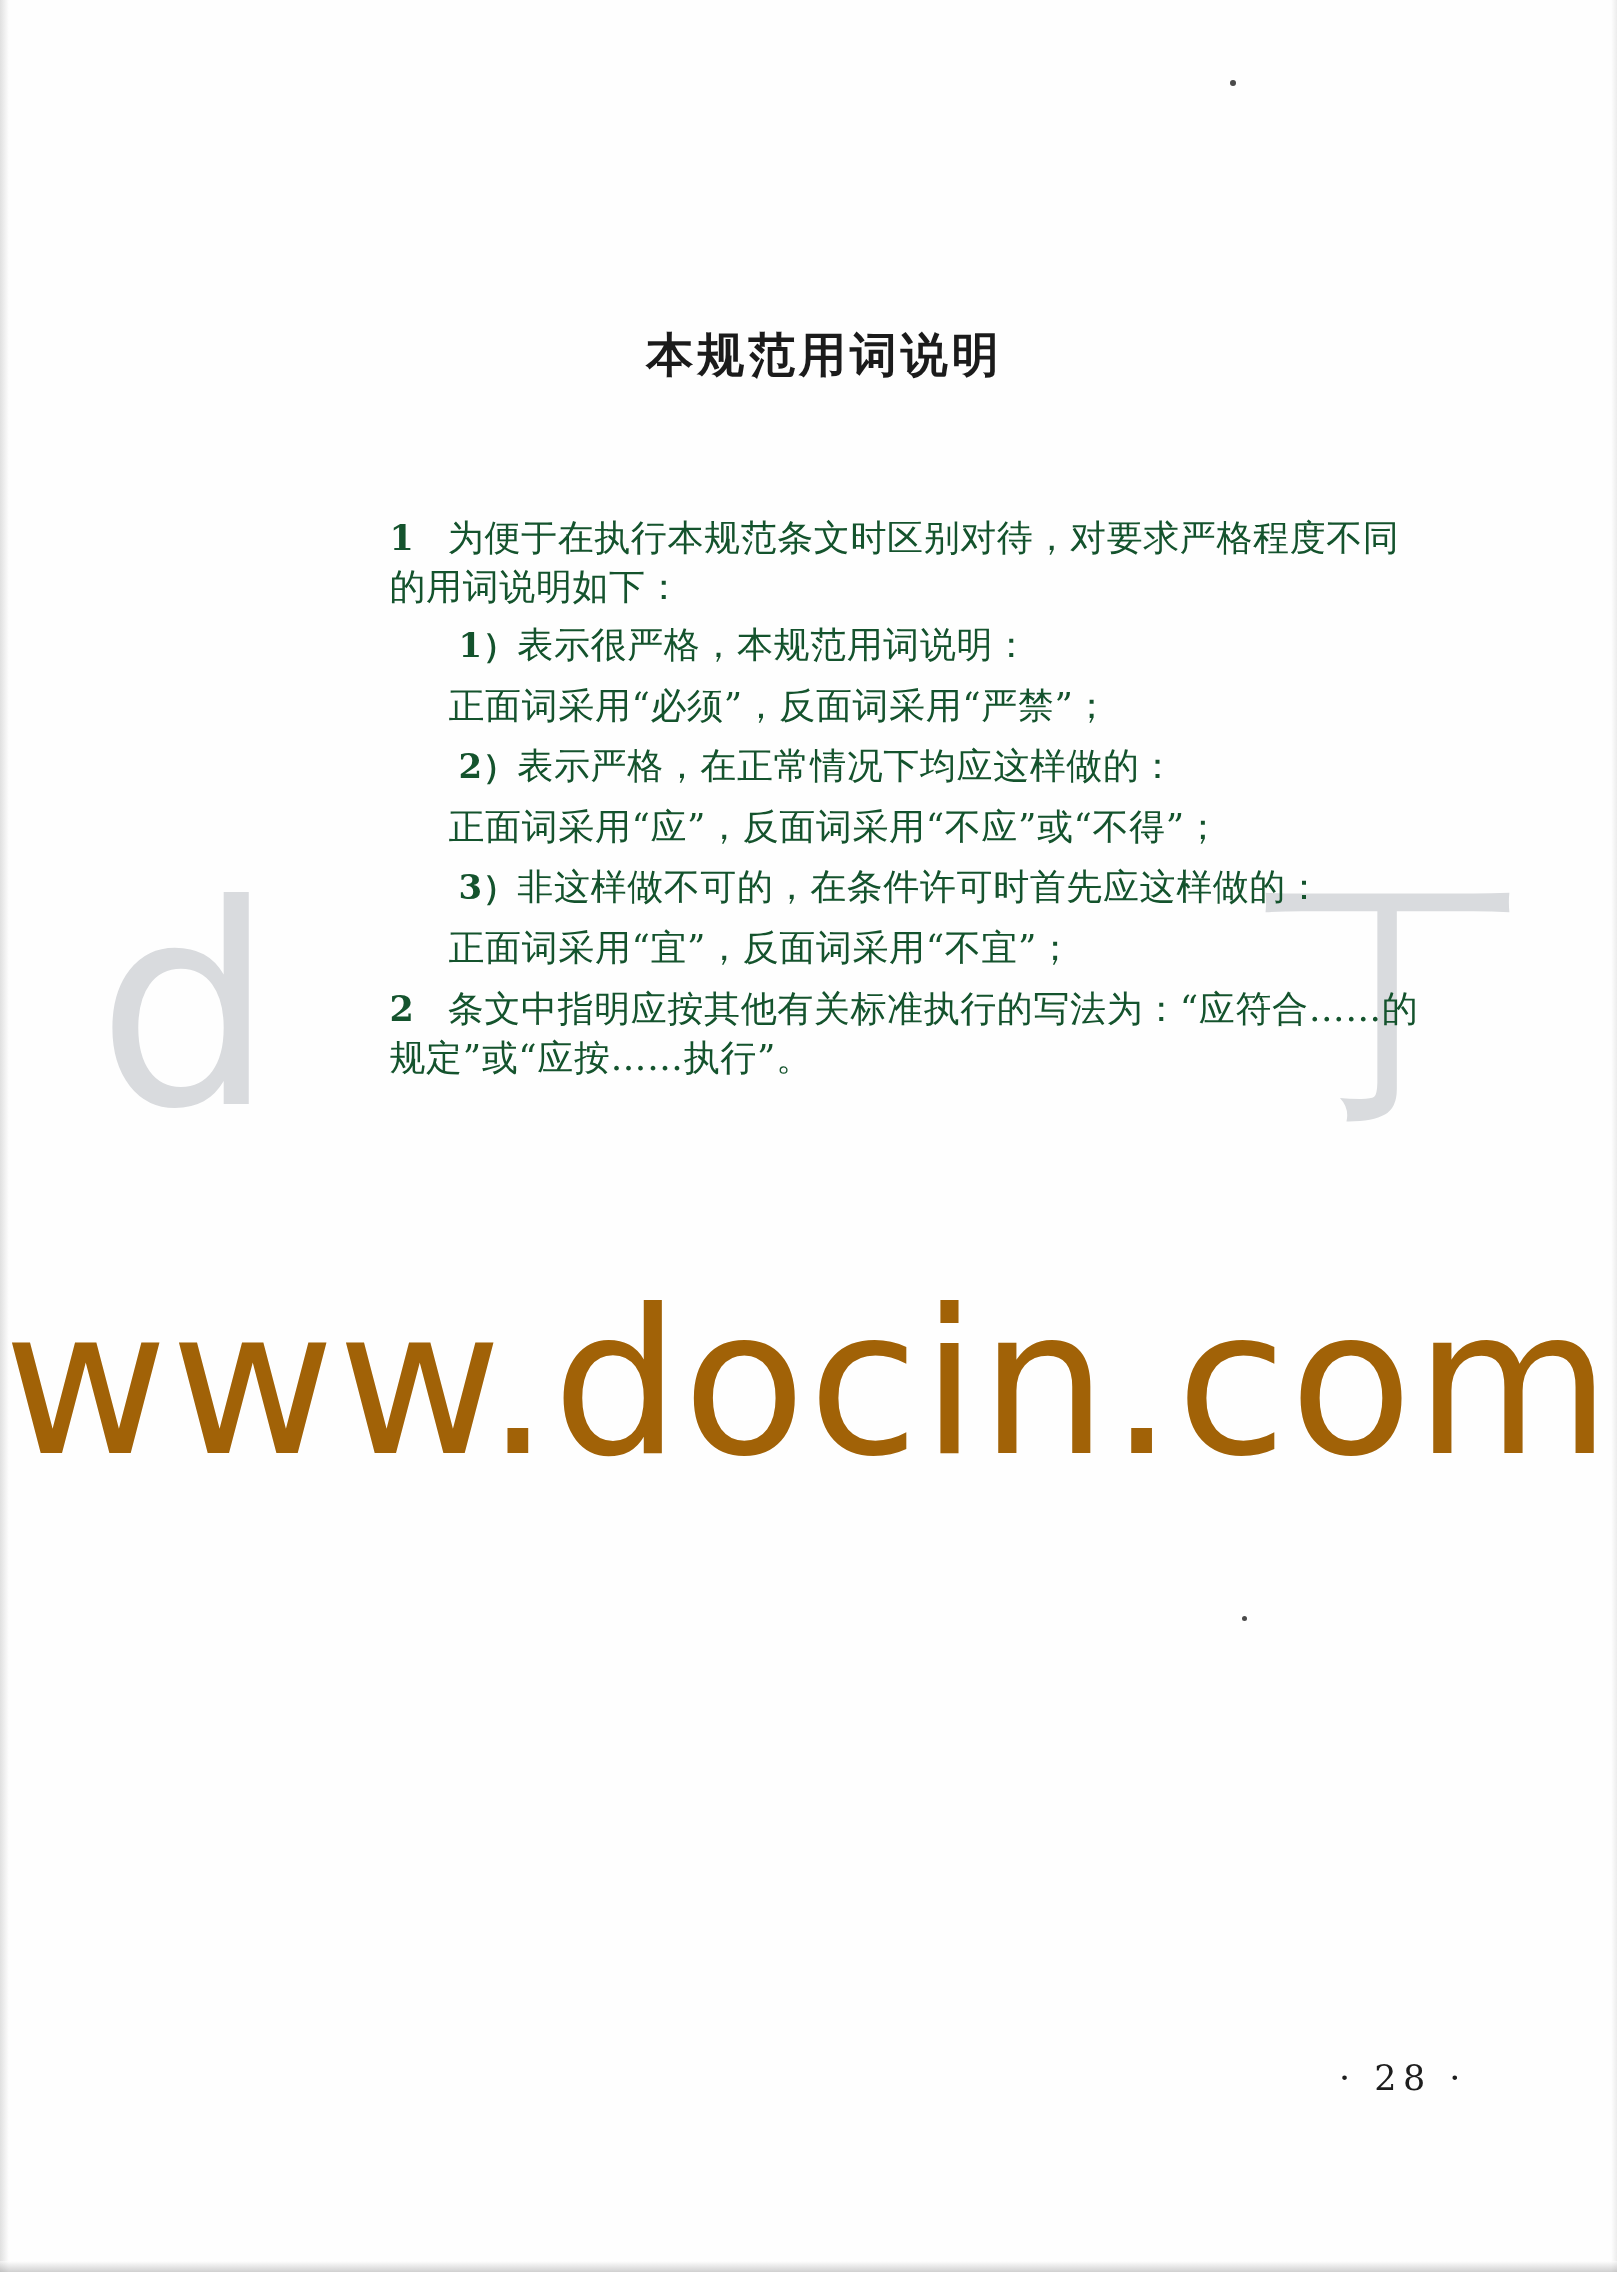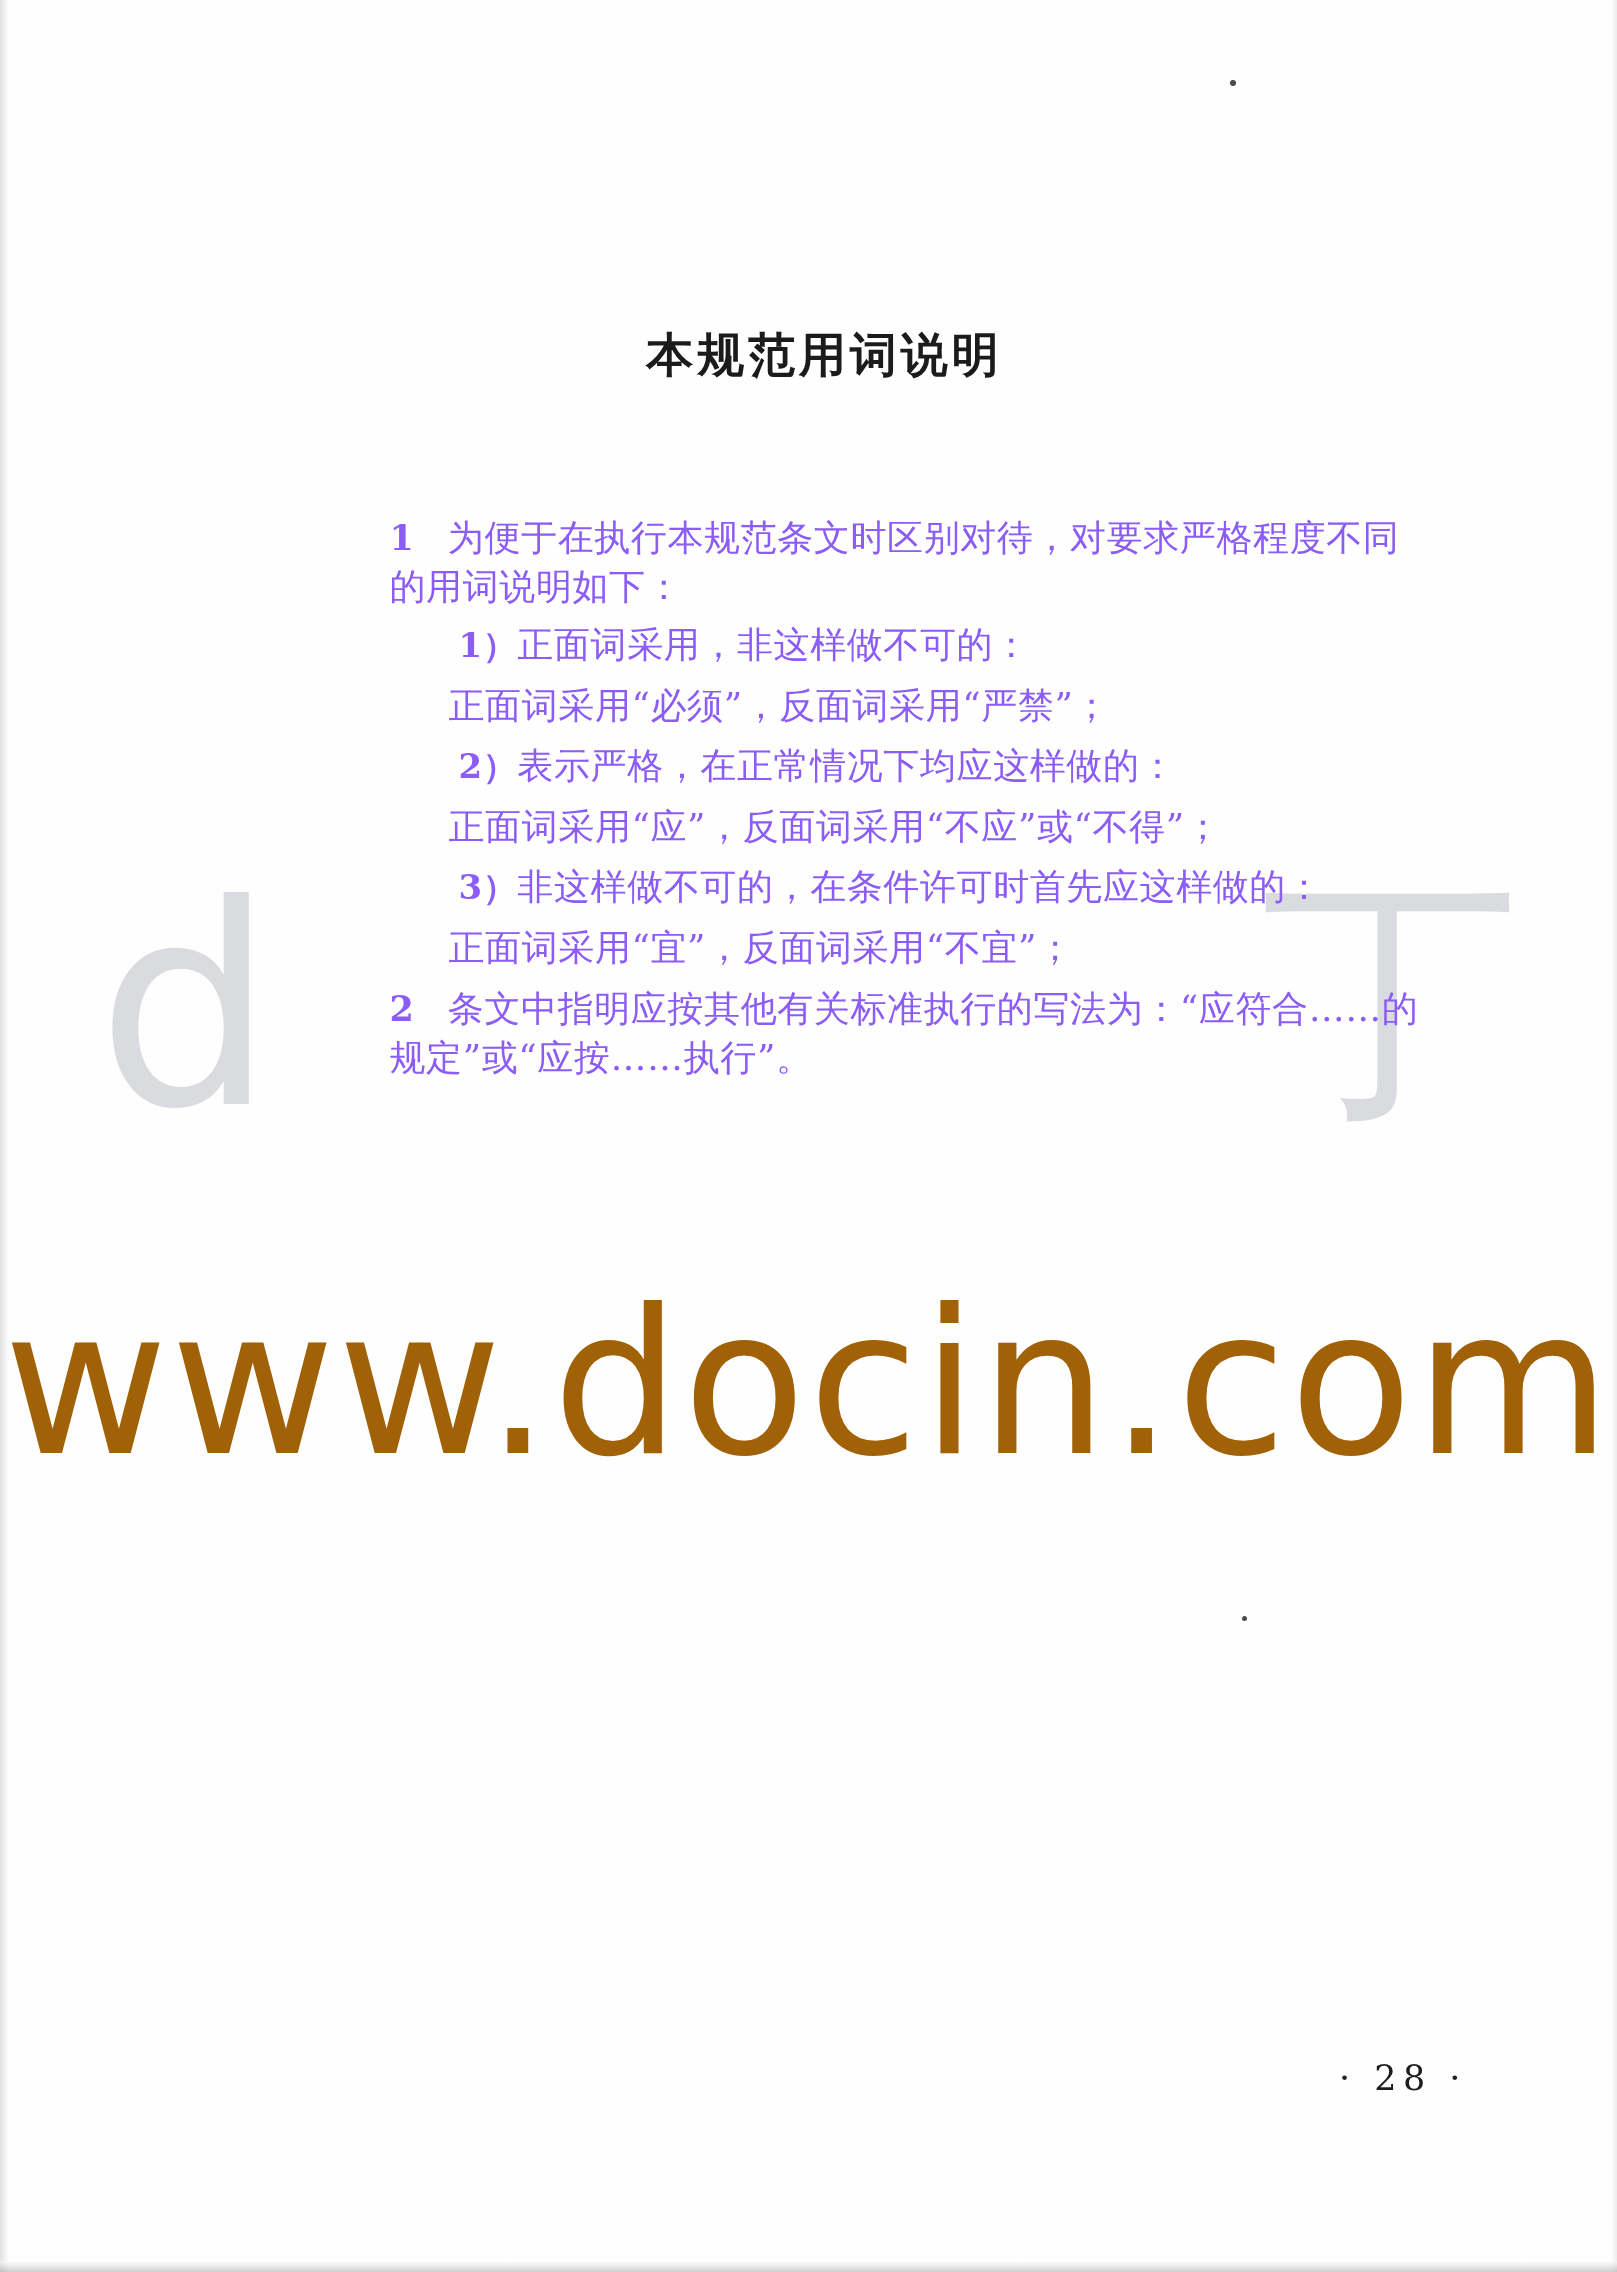--- a/index.html
+++ b/index.html
@@ -107,21 +107,21 @@
     margin: 0 auto;
     width: 1192px;
     padding-left: 161px;
     padding-top: 127px;
     box-sizing: border-box;
   }
   p {
     margin: 0 0 9px 0;
     font-size: 36px;
     line-height: 1.36;
-    color: #8b5cf6;
+    color: #14532d;
     letter-spacing: 0.6px;
   }
   .num {
     font-family: "DejaVu Serif", "Liberation Serif", serif;
     font-weight: 700;
     font-size: 35px;
     letter-spacing: 0;
   }
   .item-num {
     font-family: "DejaVu Serif", "Liberation Serif", serif;
@@ -162,21 +162,21 @@
   <div class="speck speck-mid"></div>
 
   <div class="content">
 
     <h1 class="doc-title">本规范用词说明</h1>
 
     <div class="body-block">
 
       <p class="para-1"><span class="num">1</span><span>为便于在执行本规范条文时区别对待，对要求严格程度不同的用词说明如下：</span></p>
 
-      <p class="lvl1 tight"><span class="item-num">1）</span><span>正面词采用，非这样做不可的：</span></p>
+      <p class="lvl1 tight"><span class="item-num">1）</span><span>表示很严格，本规范用词说明：</span></p>
       <p class="lvl2 tight">正面词采用“必须”，反面词采用“严禁”；</p>
 
       <p class="lvl1 tight"><span class="item-num">2）</span><span>表示严格，在正常情况下均应这样做的：</span></p>
       <p class="lvl2 tight">正面词采用“应”，反面词采用“不应”或“不得”；</p>
 
       <p class="lvl1 tight"><span class="item-num">3）</span><span>非这样做不可的，在条件许可时首先应这样做的：</span></p>
       <p class="lvl2 tight">正面词采用“宜”，反面词采用“不宜”；</p>
 
 
       <p class="para-2"><span class="num">2</span><span>条文中指明应按其他有关标准执行的写法为：“应符合……的规定”或“应按……执行”。</span></p>

